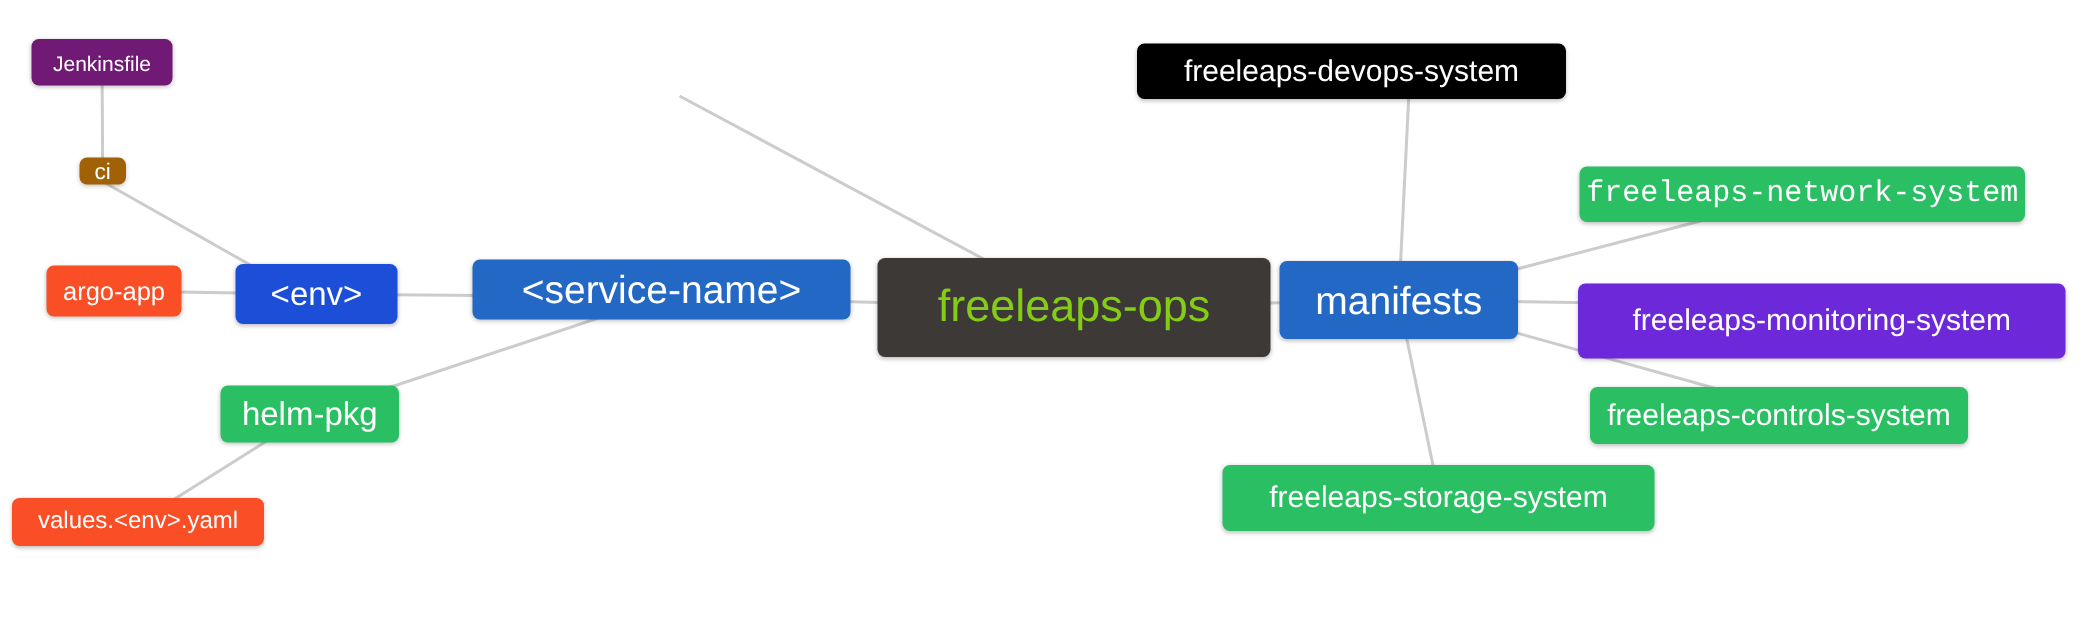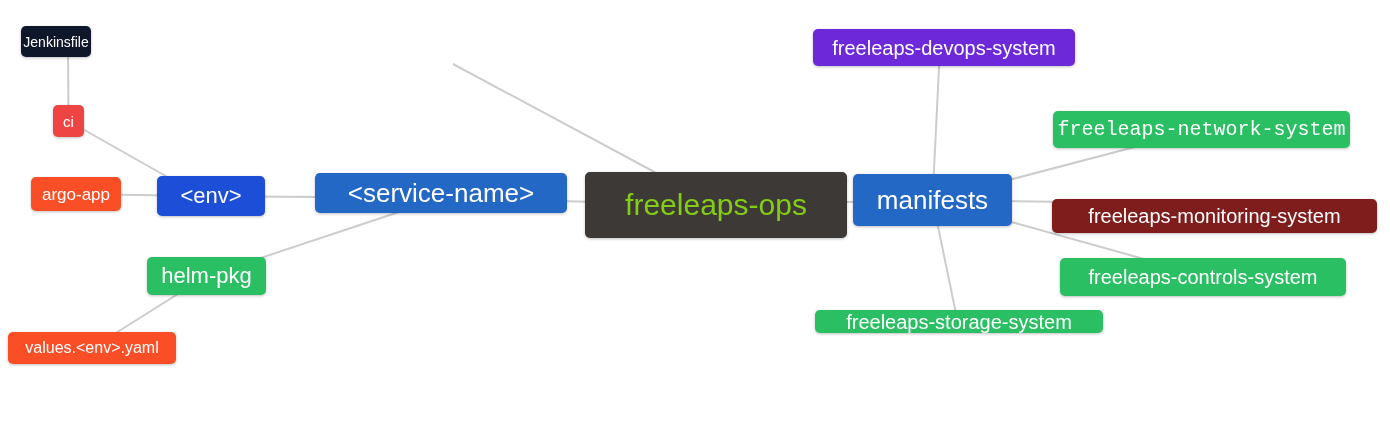--- a/index.html
+++ b/index.html
@@ -55,22 +55,22 @@
       <line x1="1214.5" y1="204" x2="932.5" y2="200" stroke="#cccccc" stroke-width="2"></line>
       <line x1="1208.5" y1="277" x2="932.5" y2="200" stroke="#cccccc" stroke-width="2"></line>
       <line x1="959" y1="328" x2="932.5" y2="200" stroke="#cccccc" stroke-width="2"></line>
     </svg>
 
 <div class="node" style="left: 585px; top: 172px; width: 262px; height: 66px; font-size: 30px; background: rgb(60, 57, 54); color: #84cc16;">freeleaps-ops</div>
     <div class="node" style="left: 315px; top: 173px; width: 252px; height: 40px; font-size: 26px; background: rgb(35, 104, 196); color: rgb(255, 255, 255);">&lt;service-name&gt;</div>
     <div class="node" style="left: 853px; top: 174px; width: 159px; height: 52px; font-size: 26px; background: rgb(35, 104, 196); color: rgb(255, 255, 255);">manifests</div>
     <div class="node" style="left: 157px; top: 176px; width: 108px; height: 40px; font-size: 22px; background: #1d4ed8; color: rgb(255, 255, 255);">&lt;env&gt;</div>
     <div class="node" style="left: 147px; top: 257px; width: 119px; height: 38px; font-size: 22px; background: rgb(43, 191, 100); color: rgb(255, 255, 255); text-align: center;">helm-pkg</div>
-    <div class="node" style="left: 813px; top: 29px; width: 262px; height: 37px; font-size: 20px; background: #6d28d9; color: rgb(255, 255, 255);">freeleaps-devops-system</div>
+    <div class="node" style="left: 758px; top: 29px; width: 286px; height: 37px; font-size: 20px; background: #000000; color: rgb(255, 255, 255);">freeleaps-devops-system</div>
     <div class="node" style="left: 1053px; top: 111px; width: 297px; height: 37px; font-size: 20px; background: rgb(43, 191, 100); color: rgb(255, 255, 255); font-family: Liberation Mono, monospace;">freeleaps-network-system</div>
-    <div class="node" style="left: 1052px; top: 199px; width: 325px; height: 34px; font-size: 20px; background: #7f1d1d; color: rgb(255, 255, 255);">freeleaps-monitoring-system</div>
-    <div class="node" style="left: 1060px; top: 258px; width: 286px; height: 38px; font-size: 20px; background: rgb(43, 191, 100); color: rgb(255, 255, 255);">freeleaps-controls-system</div>
-    <div class="node" style="left: 815px; top: 310px; width: 288px; height: 23px; font-size: 20px; background: rgb(43, 191, 100); color: rgb(255, 255, 255);">freeleaps-storage-system</div>
-    <div class="node" style="left: 53px; top: 105px; width: 31px; height: 32px; font-size: 15px; background: #ef4444; color: rgb(255, 255, 255);">ci</div>
+    <div class="node" style="left: 1052px; top: 189px; width: 325px; height: 50px; font-size: 20px; background: #6d28d9; color: rgb(255, 255, 255);">freeleaps-monitoring-system</div>
+    <div class="node" style="left: 1060px; top: 258px; width: 252px; height: 38px; font-size: 20px; background: rgb(43, 191, 100); color: rgb(255, 255, 255);">freeleaps-controls-system</div>
+    <div class="node" style="left: 815px; top: 310px; width: 288px; height: 44px; font-size: 20px; background: rgb(43, 191, 100); color: rgb(255, 255, 255);">freeleaps-storage-system</div>
+    <div class="node" style="left: 53px; top: 105px; width: 31px; height: 18px; font-size: 15px; background: #a16207; color: rgb(255, 255, 255);">ci</div>
     <div class="node" style="left: 8px; top: 332px; width: 168px; height: 32px; font-size: 16px; background: rgb(250, 79, 38); color: rgb(255, 255, 255);">values.&lt;env&gt;.yaml</div>
     <div class="node" style="left: 31px; top: 177px; width: 90px; height: 34px; font-size: 17px; background: rgb(250, 79, 38); color: rgb(255, 255, 255);">argo-app</div>
-    <div class="node" style="left: 21px; top: 26px; width: 70px; height: 31px; font-size: 14px; background: #0f172a; color: rgb(255, 255, 255);">Jenkinsfile</div>
+    <div class="node" style="left: 21px; top: 26px; width: 94px; height: 31px; font-size: 14px; background: #701a75; color: rgb(255, 255, 255);">Jenkinsfile</div>
   </div>
 
 </body></html>

